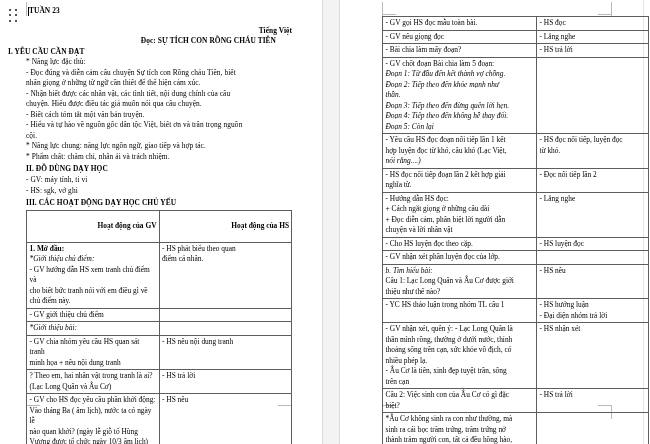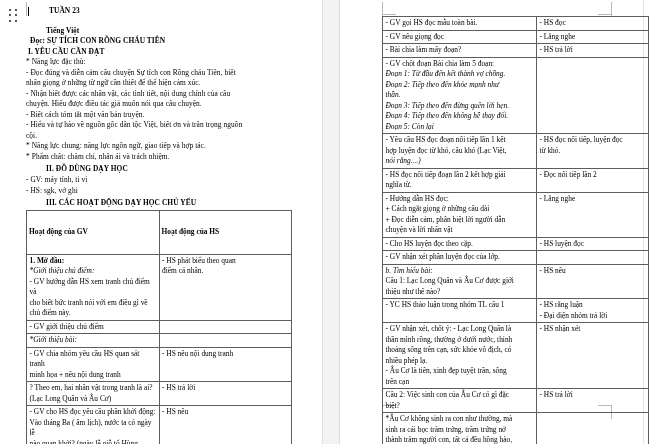--- a/index.html
+++ b/index.html
@@ -41,43 +41,43 @@
   .caret{position:absolute;width:1px;background:#000;}
 
   
   .body-text{
     position:absolute;
     font-size:7.4px;
     line-height:10.55px;
     letter-spacing:0.01em;
     white-space:pre-wrap;
   }
-  .b{font-weight:bold;margin-left:20px;}
-  .center{text-align:left;}
+  .b{font-weight:bold;}
+  .center{text-align:right;}
 
   .line{display:block;}
 
   
   table.doc{
     position:absolute;
     border-collapse:collapse;
     table-layout:fixed;
     font-size:7.4px;
     line-height:10.5px;
   }
   table.doc td,table.doc th{
     border:1px solid #5d5d5d;
     vertical-align:top;
     padding:1px 2.5px 1px 2.5px;
     font-weight:normal;
   }
   table.doc th{
-    text-align:left;
+    text-align:right;
     font-weight:bold;
-    padding:16px 2px;
+    padding:10px 2px;
   }
   td.gv{width:150px;}
   td.hs{width:96px;}
   td.rgv{width:148px;}
   td.rhs{width:106px;}
   .cellline{display:block;}
   .cellline.bold{font-weight:bold;}
   .cellline.ital{font-style:italic;}
 </style>
 </head>
@@ -298,27 +298,27 @@
           </td>
           <td class="rhs">
             <span class="cellline">- HS nêu</span>
           </td>
         </tr>
         <tr>
           <td class="rgv">
             <span class="cellline">- YC HS thảo luận trong nhóm TL câu 1</span>
           </td>
           <td class="rhs">
-            <span class="cellline">- HS rằng luận</span>
+            <span class="cellline">- HS hướng luận</span>
             <span class="cellline">- Đại diện nhóm trả lời</span>
           </td>
         </tr>
         <tr>
           <td class="rgv">
-            <span class="cellline">- GV nhận xét, chốt ý: - Lạc Long Quân là</span>
+            <span class="cellline">- GV nhận xét, quên ý: - Lạc Long Quân là</span>
             <span class="cellline">thần mình rồng, thường ở dưới nước, thỉnh</span>
             <span class="cellline">thoảng sống trên cạn, sức khỏe vô địch, có</span>
             <span class="cellline">nhiều phép lạ.</span>
             <span class="cellline">- Âu Cơ là tiên, xinh đẹp tuyệt trần, sống</span>
             <span class="cellline">trên cạn</span>
           </td>
           <td class="rhs">
             <span class="cellline">- HS nhận xét</span>
           </td>
         </tr>

